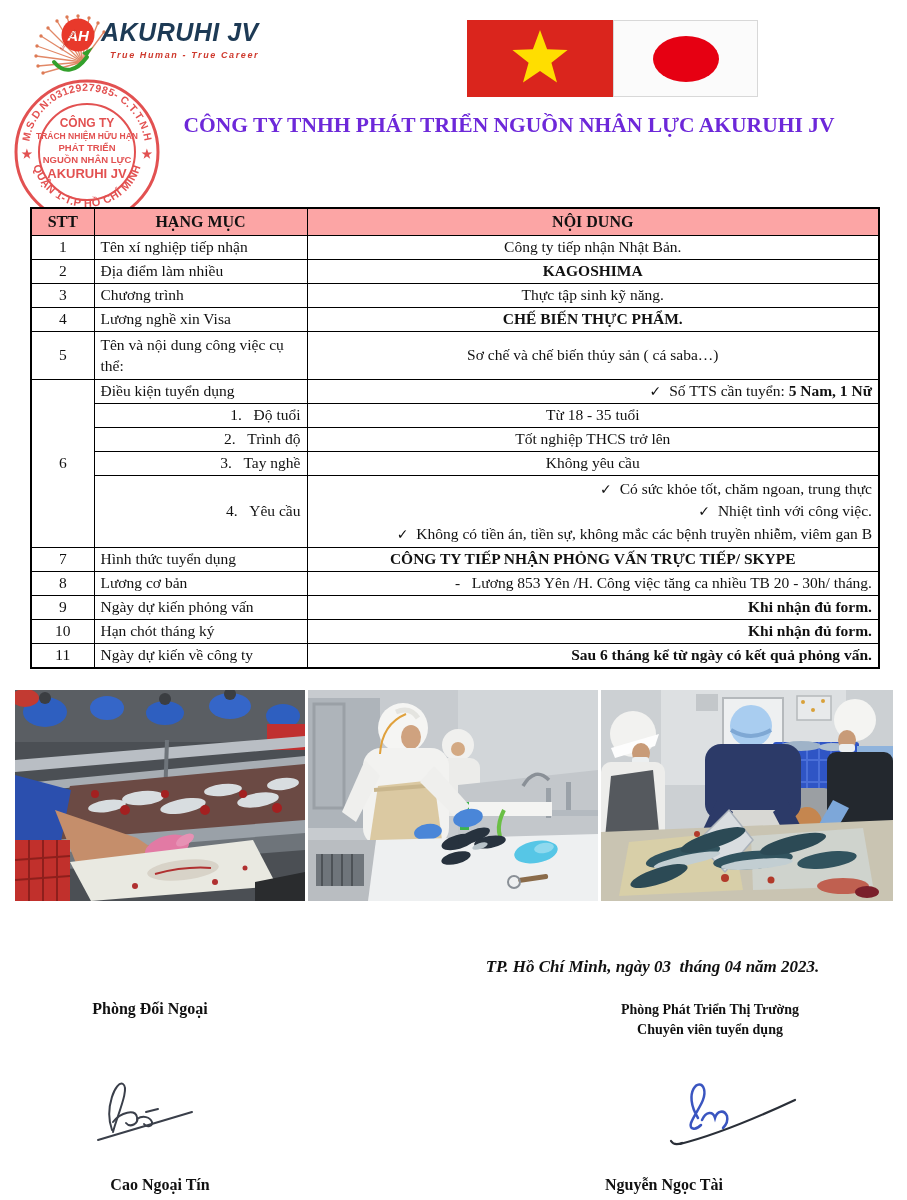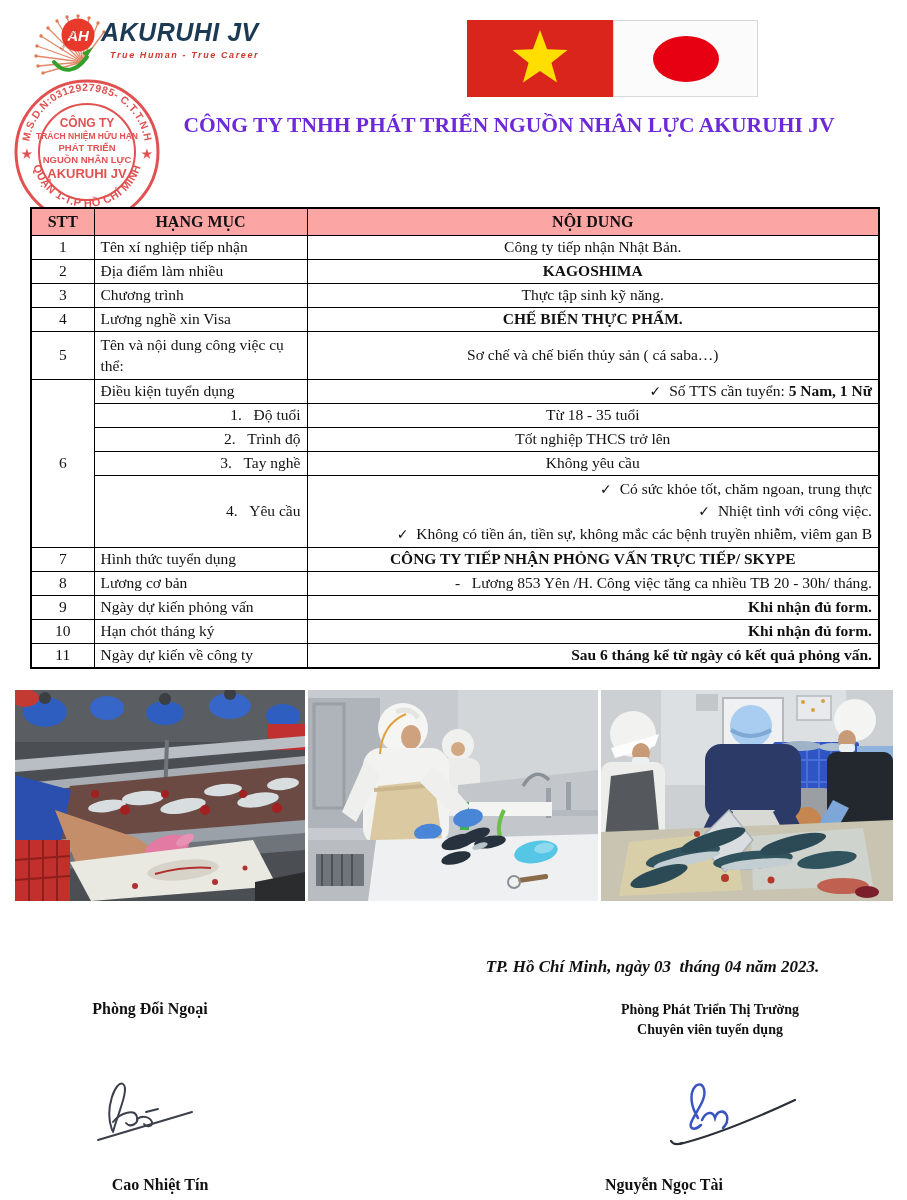--- a/index.html
+++ b/index.html
@@ -433,16 +433,16 @@
   </svg>
   <svg class="sig" style="left:650px;top:1072px" width="160" height="85" viewBox="0 0 160 85">
     <g fill="none" stroke-linecap="round">
       <path d="M48,46 C32,20 50,4 54,17 C57,28 45,40 41,51 C39,57 45,59 51,53" stroke="#3a55c0" stroke-width="2.5"></path>
       <path d="M52,48 c4,-9 11,-9 13,-2 c2,-7 9,-9 12,-2 c1,4 -1,9 -4,12" stroke="#3a55c0" stroke-width="2.5"></path>
       <path d="M30,72 C62,64 102,48 145,28" stroke="#2a2f38" stroke-width="2.2"></path>
       <path d="M32,71 q-8,3 -11,-2" stroke="#2a2f38" stroke-width="2.2"></path>
     </g>
   </svg>
 
-  <div class="name-left">Cao Nhiệt Tín</div>
+  <div class="name-left">Cao Ngoại Tín</div>
   <div class="name-right">Nguyễn Ngọc Tài</div>
 
 </div>
 
 </body></html>

